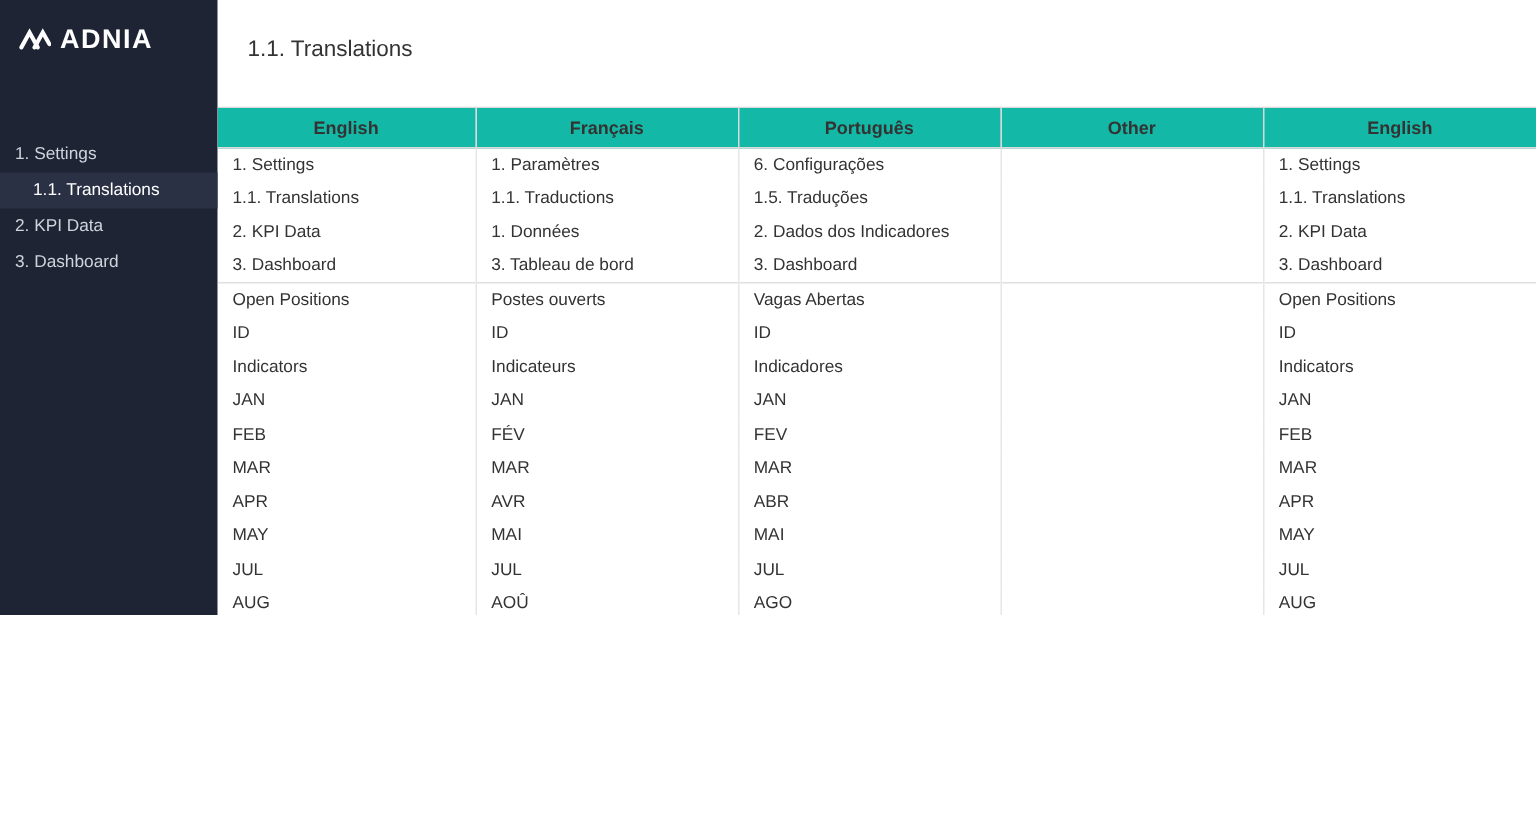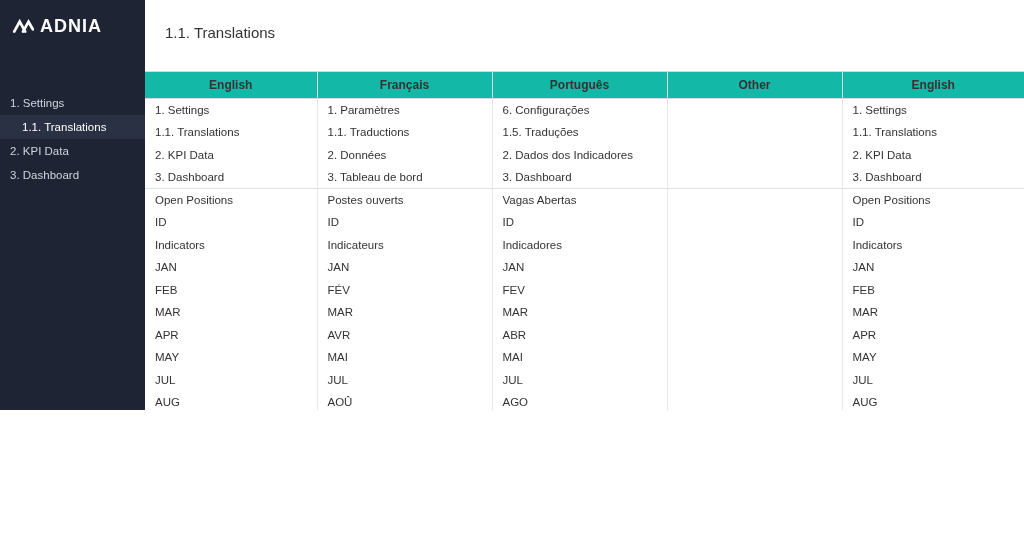--- a/index.html
+++ b/index.html
@@ -80,21 +80,21 @@
             </tr>
             <tr>
               <td>1.1. Translations</td>
               <td>1.1. Traductions</td>
               <td>1.5. Traduções</td>
               <td></td>
               <td>1.1. Translations</td>
             </tr>
             <tr>
               <td>2. KPI Data</td>
-              <td>2. Données</td>
+              <td>1. Données</td>
               <td>2. Dados dos Indicadores</td>
               <td></td>
               <td>2. KPI Data</td>
             </tr>
             <tr>
               <td>3. Dashboard</td>
               <td>3. Tableau de bord</td>
               <td>3. Dashboard</td>
               <td></td>
               <td>3. Dashboard</td>

